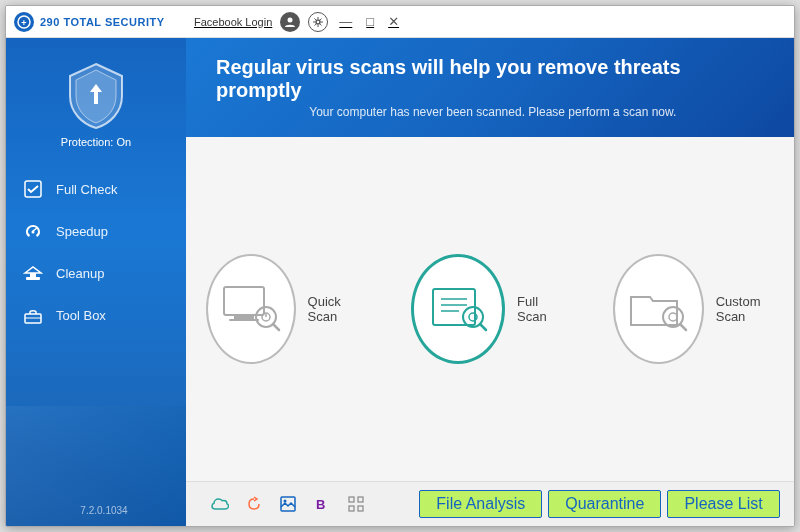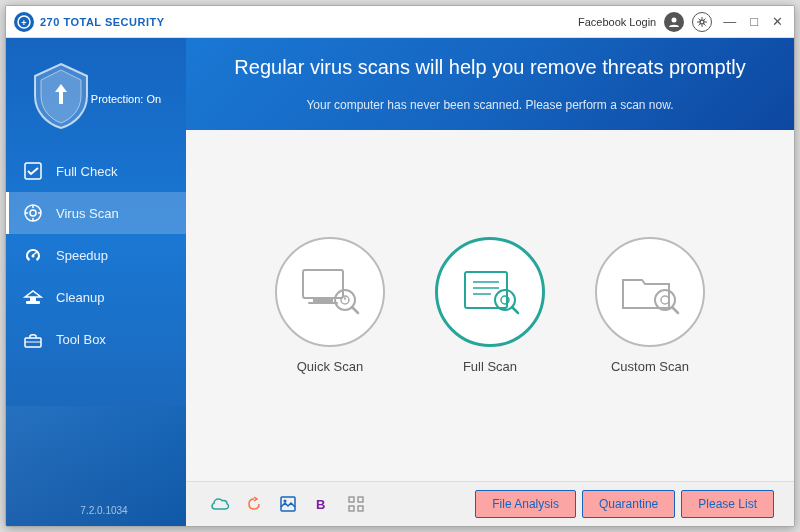--- a/index.html
+++ b/index.html
@@ -54,22 +54,23 @@
     .app-title-text {
       font-size: 11px;
       font-weight: 700;
       color: #1565c0;
       letter-spacing: 0.5px;
     }
     .title-bar-right {
       flex: 1;
       display: flex;
       align-items: center;
-      justify-content: flex-end;
+      justify-content: flex-start;
       gap: 8px;
+      text-decoration: underline;
     }
     .fb-login-text {
       font-size: 11px;
       color: #333;
     }
     .title-icon {
       width: 20px;
       height: 20px;
       border-radius: 50%;
       background: #555;
@@ -116,20 +117,21 @@
       position: absolute;
       bottom: 0; left: 0; right: 0;
       height: 120px;
       background: linear-gradient(135deg, rgba(255,255,255,0.05) 0%, rgba(0,80,160,0.4) 100%);
       pointer-events: none;
     }
     .shield-container {
       margin-top: 24px;
       margin-bottom: 8px;
       display: flex;
+      flex-direction: column;
       align-items: center;
     }
     .shield-svg {
       width: 60px;
       height: 68px;
     }
     .protection-label {
       color: #fff;
       font-size: 11px;
       margin-top: 6px;
@@ -193,23 +195,22 @@
 
     
     .content-header {
       background: linear-gradient(135deg, #1a78d4 0%, #1565c0 50%, #0d47a1 100%);
       padding: 18px 30px 18px 30px;
       flex-shrink: 0;
     }
     .header-title {
       color: #fff;
       font-size: 20px;
-      font-weight: 400;
-      margin-bottom: 19px;
-      text-align: center;
+      font-weight: 700;
+      margin-bottom: 3px;
     }
     .header-subtitle {
       color: rgba(255,255,255,0.85);
       font-size: 12px;
       text-align: center;
     }
 
     
     .scan-area {
       flex: 1;
@@ -221,21 +222,20 @@
     .scan-cards {
       display: flex;
       align-items: center;
       justify-content: center;
       gap: 50px;
       flex: 1;
       padding: 20px;
     }
     .scan-card {
       display: flex;
-      flex-direction: column;
       align-items: center;
       gap: 12px;
       cursor: pointer;
     }
     .scan-circle {
       width: 110px;
       height: 110px;
       border-radius: 50%;
       border: 2.5px solid #bbb;
       display: flex;
@@ -278,42 +278,42 @@
     .bottom-icon-btn.orange { color: #ff7043; }
     .bottom-icon-btn.blue { color: #1565c0; }
     .bottom-icon-btn.purple { color: #7b1fa2; }
     .bottom-icon-btn.gray { color: #888; }
     .spacer { flex: 1; }
     .action-btn {
       height: 28px;
       padding: 5px 16px;
       border: 1.5px solid #1565c0;
       border-radius: 2px;
-      background: #fca5a5;
+      background: #bef264;
       color: #1565c0;
-      font-size: 12px;
+      font-size: 16px;
       cursor: pointer;
       display: flex;
       align-items: center;
     }
   </style>
 </head>
 <body>
 
 <div class="app-window">
 
   <div class="title-bar">
     <div class="title-bar-left">
       <div class="logo-icon">
         <svg width="14" height="14" viewBox="0 0 14 14">
           <circle cx="7" cy="7" r="6" fill="none" stroke="white" stroke-width="1.5"></circle>
           <text x="7" y="11" text-anchor="middle" fill="white" font-size="9" font-weight="bold">+</text>
         </svg>
       </div>
-      <span class="app-title-text">270 TOTAL SECURITY</span>
+      <span class="app-title-text">290 TOTAL SECURITY</span>
     </div>
     <div class="title-bar-right">
       <span class="fb-login-text">Facebook Login</span>
       <div class="title-icon">
         <svg width="12" height="12" viewBox="0 0 12 12">
             <circle cx="6" cy="4" r="2.5" fill="white"></circle>
             <path d="M1 11c0-3 10-3 10 0" fill="white"></path>
           </svg>
       </div>
       <div class="title-icon outline">
@@ -345,33 +345,20 @@
         <div class="nav-item">
           <div class="nav-icon">
             <svg width="20" height="20" viewBox="0 0 20 20">
                 <rect x="2" y="2" width="16" height="16" rx="2" fill="none" stroke="white" stroke-width="1.5"></rect>
                 <polyline points="5,10 8,13 15,7" fill="none" stroke="white" stroke-width="2"></polyline>
               </svg>
           </div>
           <span class="nav-label">Full Check</span>
         </div>
 
-        <div class="nav-item active">
-          <div class="nav-icon">
-            <svg width="20" height="20" viewBox="0 0 20 20">
-                <circle cx="10" cy="10" r="8" fill="none" stroke="white" stroke-width="1.5"></circle>
-                <circle cx="10" cy="10" r="3" fill="none" stroke="white" stroke-width="1.5"></circle>
-                <line x1="10" y1="2" x2="10" y2="5" stroke="white" stroke-width="1.5"></line>
-                <line x1="10" y1="15" x2="10" y2="18" stroke="white" stroke-width="1.5"></line>
-                <line x1="2" y1="10" x2="5" y2="10" stroke="white" stroke-width="1.5"></line>
-                <line x1="15" y1="10" x2="18" y2="10" stroke="white" stroke-width="1.5"></line>
-              </svg>
-          </div>
-          <span class="nav-label">Virus Scan</span>
-        </div>
 
         <div class="nav-item">
           <div class="nav-icon">
             <svg width="20" height="20" viewBox="0 0 20 20">
                 <path d="M10 4 C6 4 3 7 3 11 C3 13 4 15 6 16 L7 14 C6 13 5 12 5 11 C5 8 7.2 6 10 6 C12.8 6 15 8 15 11 C15 12 14 13 13 14 L14 16 C16 15 17 13 17 11 C17 7 14 4 10 4 Z" fill="white"></path>
                 <line x1="10" y1="10" x2="14" y2="7" stroke="white" stroke-width="1.5" stroke-linecap="round"></line>
                 <circle cx="10" cy="11" r="1.5" fill="white"></circle>
               </svg>
           </div>
           <span class="nav-label">Speedup</span>

